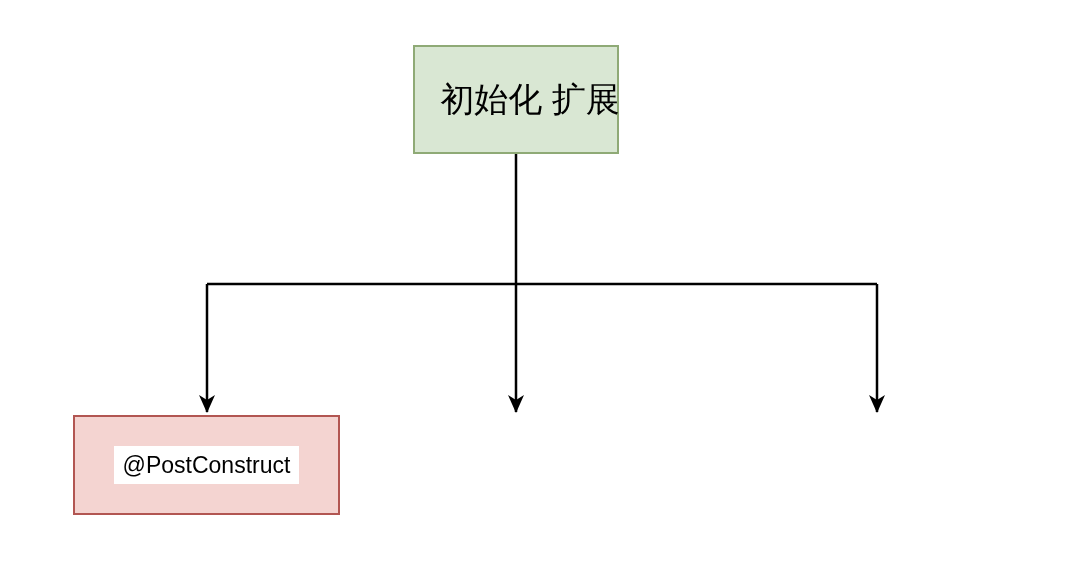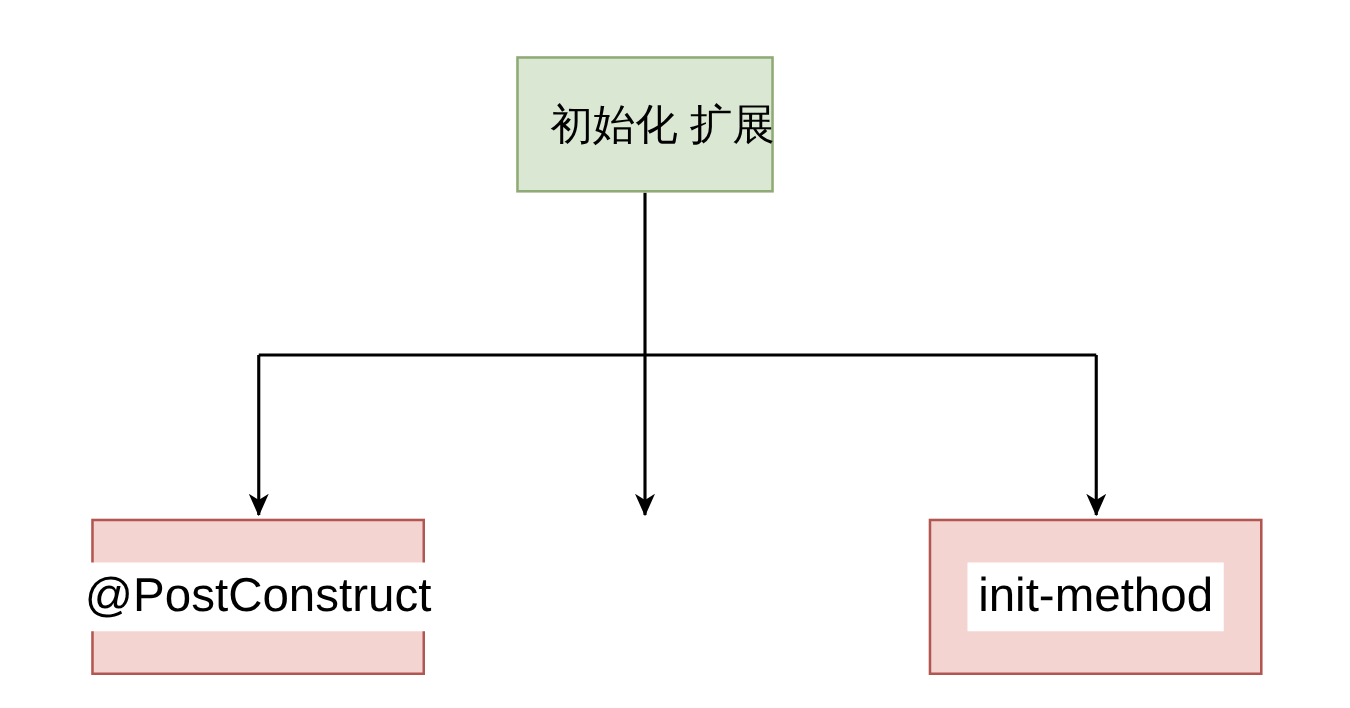--- a/index.html
+++ b/index.html
@@ -46,24 +46,24 @@
     top: 45px;
     width: 206px;
     height: 109px;
     background: var(--root-fill, #d9e7d3);
     border-color: var(--root-stroke, #8faa76);
     font-size: 34px;
     padding-left: 28px;
   }
   .node-child {
     top: 415px;
-    height: 125px;
+    height: 100px;
     background: var(--child-fill, #f4d4d1);
     border-color: var(--child-stroke, #b25652);
-    font-size: 38px;
+    font-size: 23px;
   }
   .node-child-1 { left: 73px;  width: 267px; }
   .node-child-2 { left: 382px; width: 266px; }
   .node-child-3 { left: 743px; width: 267px; }
   .node-child .label {
     background: var(--label-bg, #ffffff);
     padding: 6px 9px;
     line-height: 1.15;
     white-space: nowrap;
   }
@@ -90,17 +90,14 @@
 
   <div class="node node-root">
     <span class="label">初始化 扩展</span>
   </div>
 
   <div class="node node-child node-child-1">
     <span class="label">@PostConstruct</span>
   </div>
 
 
-  <div class="node node-child node-child-3">
-    <span class="label">init-method</span>
-  </div>
 
 </div>
 
 </body></html>

